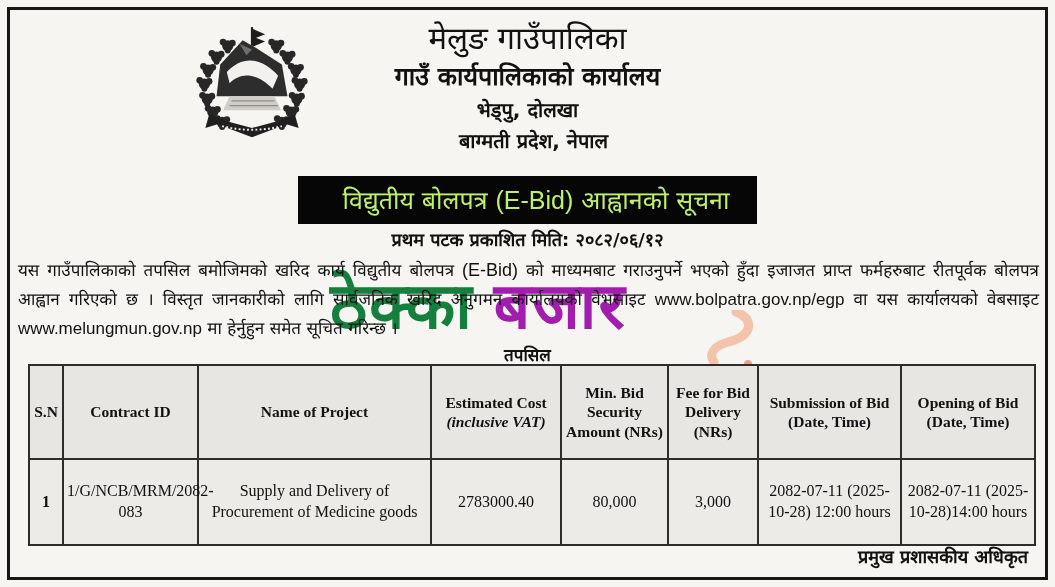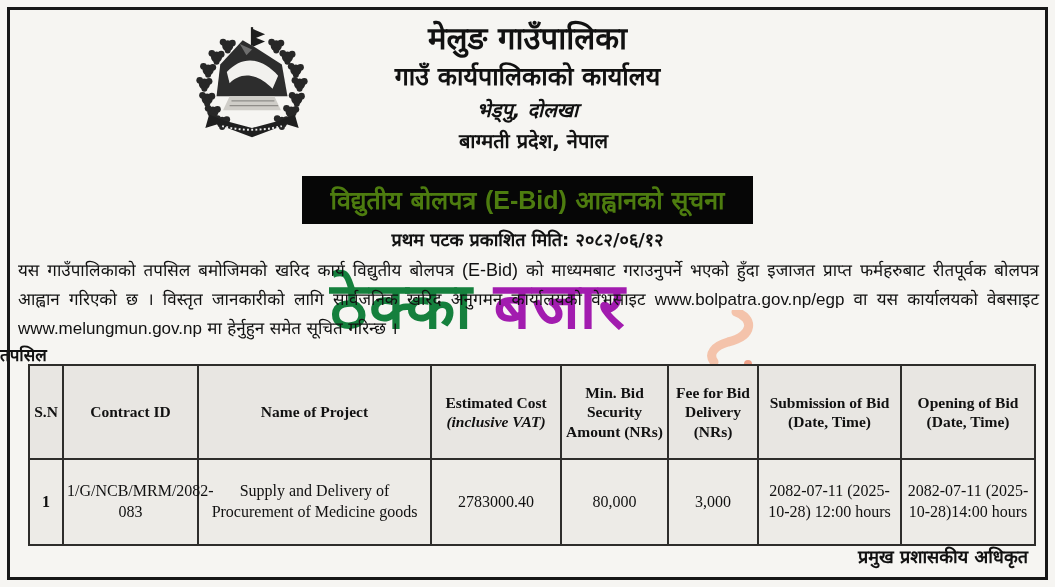--- a/index.html
+++ b/index.html
@@ -12,38 +12,38 @@
   
   .watermark{position:absolute;left:330px;top:274px;z-index:0;display:flex;gap:20px;
     font-size:64px;font-weight:700;letter-spacing:2px;line-height:1;white-space:nowrap;}
   .wm-blue{color:#15803d;}
   .wm-red{color:#a21caf;}
   .wm-swash{position:absolute;left:368px;top:36px;}
 
   
   .logo{position:absolute;left:196px;top:24px;width:112px;height:122px;z-index:2;}
   .header{position:absolute;left:0;right:0;top:18px;text-align:center;z-index:2;}
-  .h-muni{font-size:31px;font-weight:700;line-height:40px;}
+  .h-muni{font-size:31px;font-weight:400;line-height:40px;}
   .h-office{font-size:25px;font-weight:700;line-height:37px;}
-  .h-place{font-size:20px;font-weight:700;line-height:31px;font-style:italic;}
+  .h-place{font-size:20px;font-weight:700;line-height:31px;}
   .h-prov{font-size:20px;font-weight:700;line-height:31px;margin-left:12px;}
 
   .banner-row{position:absolute;left:0;right:0;top:176px;text-align:center;z-index:2;}
-  .banner{display:inline-block;background:#060606;color:#4d7c0f;font-size:25px;font-weight:700;
-    padding:6px 28px 8px 28px;}
+  .banner{display:inline-block;background:#060606;color:#bef264;font-size:25px;font-weight:400;
+    padding:6px 28px 8px 45px;}
   .latin-sans{font-family:"Liberation Sans",sans-serif;}
 
   .pubdate{position:absolute;left:0;right:0;top:227px;text-align:center;
     font-size:18px;font-weight:700;z-index:2;}
 
   .body-text{position:absolute;left:18px;right:16px;top:256px;margin:0;
     font-size:17px;line-height:28.5px;text-align:justify;z-index:2;}
   .body-text .ebid{font-size:18px;}
 
-  .tapasil{position:absolute;left:0;right:0;top:343px;
+  .tapasil{position:absolute;left:0;right:0;top:343px;text-align:center;
     font-size:17px;font-weight:700;z-index:2;}
 
   
   table.bid{position:absolute;left:28px;top:364px;width:1006px;z-index:2;
     border-collapse:collapse;table-layout:fixed;
     font-family:"Liberation Serif",serif;}
   table.bid th,table.bid td{border:2px solid #2e2d2b;text-align:center;vertical-align:middle;padding:2px 3px;}
   table.bid th{background:#e8e6e2;font-size:15.5px;font-weight:700;height:88px;line-height:1.25;}
   table.bid td{background:#edebe7;font-size:16px;height:80px;line-height:1.3;}
   .th-sub{font-style:italic;display:block;}

